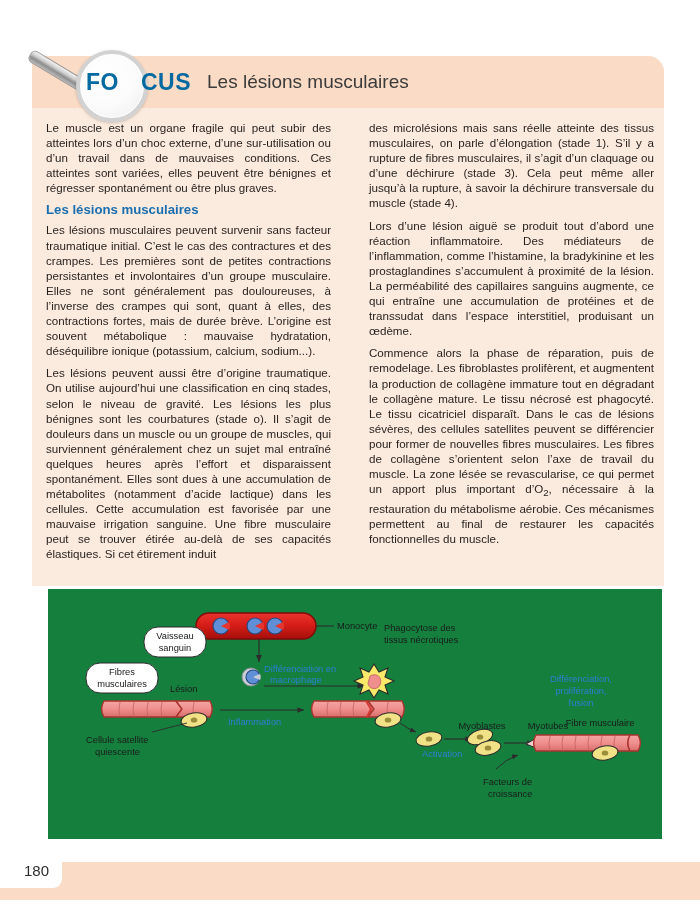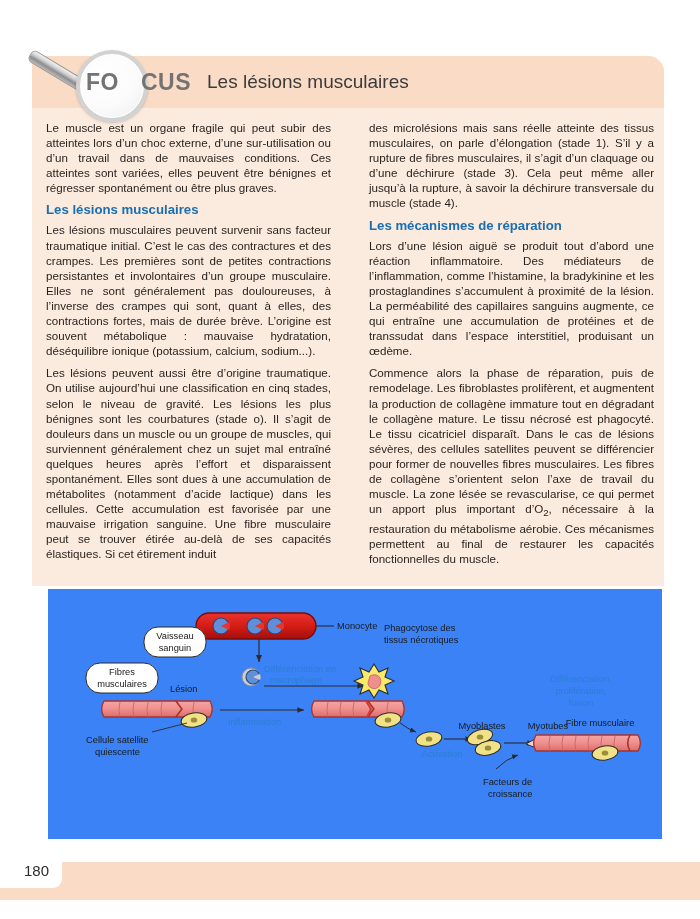--- a/index.html
+++ b/index.html
@@ -37,21 +37,21 @@
     background:radial-gradient(circle at 36% 30%,#ffffff 0%,#fbfbfb 55%,#ededed 100%);
     border:4px solid #d2d2d2;
     box-shadow:0 1px 3px rgba(0,0,0,.22), inset 0 0 0 1px #ffffff;
   }
 
   .focus-title{
     position:absolute;left:86px;top:62px;width:500px;height:40px;
     display:flex;align-items:center;gap:0px;
   }
   .focus-fo,.focus-cus{
-    font-size:23px;font-weight:bold;color:#737373;letter-spacing:.5px;
+    font-size:23px;font-weight:bold;color:#0369a1;letter-spacing:.5px;
     font-family:"Liberation Sans", sans-serif;
   }
   .focus-fo{margin-right:22px;}
   .focus-sub{
     font-size:19px;color:#3b3b3b;margin-left:16px;
     font-family:"Liberation Sans", sans-serif;
   }
 
   
   .cols{
@@ -69,21 +69,21 @@
   .sec-head{
     margin:7px 0 5px 0;
     font-size:13.2px;font-weight:bold;color:#1b6fb0;
     font-family:"Liberation Sans", sans-serif;
   }
   .col .sec-head:first-child{margin-top:0;}
 
   
   .diagram{
     position:absolute;left:48px;top:589px;width:614px;height:250px;
-    background:#3b82f6;
+    background:#15803d;
   }
   .dg{position:absolute;left:0;top:0;width:614px;height:250px;}
 
   
   .footer-band{
     position:absolute;left:0;top:862px;width:700px;height:38px;
     background:#fadcc6;
   }
   .folio-notch{
     position:absolute;left:0;top:856px;width:62px;height:32px;
@@ -123,21 +123,20 @@
 
   <div class="cols">
     <div class="col">
       <p>Le muscle est un organe fragile qui peut subir des atteintes lors d’un choc externe, d’une sur-utilisation ou d’un travail dans de mauvaises conditions. Ces atteintes sont variées, elles peuvent être bénignes et régresser spontanément ou être plus graves.</p>
       <div class="sec-head">Les lésions musculaires</div>
       <p>Les lésions musculaires peuvent survenir sans facteur traumatique initial. C’est le cas des contractures et des crampes. Les premières sont de petites contractions persistantes et involontaires d’un groupe musculaire. Elles ne sont généralement pas douloureuses, à l’inverse des crampes qui sont, quant à elles, des contractions fortes, mais de durée brève. L’origine est souvent métabolique : mauvaise hydratation, déséquilibre ionique (potassium, calcium, sodium...).</p>
       <p>Les lésions peuvent aussi être d’origine traumatique. On utilise aujourd’hui une classification en cinq stades, selon le niveau de gravité. Les lésions les plus bénignes sont les courbatures (stade o). Il s’agit de douleurs dans un muscle ou un groupe de muscles, qui surviennent généralement chez un sujet mal entraîné quelques heures après l’effort et disparaissent spontanément. Elles sont dues à une accumulation de métabolites (notamment d’acide lactique) dans les cellules. Cette accumulation est favorisée par une mauvaise irrigation sanguine. Une fibre musculaire peut se trouver étirée au-delà de ses capacités élastiques. Si cet étirement induit</p>
     </div>
     <div class="col">
       <p>des microlésions mais sans réelle atteinte des tissus musculaires, on parle d’élongation (stade 1). S’il y a rupture de fibres musculaires, il s’agit d’un claquage ou d’une déchirure (stade 3). Cela peut même aller jusqu’à la rupture, à savoir la déchirure transversale du muscle (stade 4).</p>
-      <div class="sec-head">Les mécanismes de réparation</div>
       <p>Lors d’une lésion aiguë se produit tout d’abord une réaction inflammatoire. Des médiateurs de l’inflammation, comme l’histamine, la bradykinine et les prostaglandines s’accumulent à proximité de la lésion. La perméabilité des capillaires sanguins augmente, ce qui entraîne une accumulation de protéines et de transsudat dans l’espace interstitiel, produisant un œdème.</p>
       <p><span>Commence alors la phase de réparation, puis de remodelage. Les fibroblastes prolifèrent, et augmentent la production de collagène immature tout en dégradant le collagène mature. Le tissu nécrosé est phagocyté. Le tissu cicatriciel disparaît. Dans le cas de lésions sévères, des cellules satellites peuvent se différencier pour former de nouvelles fibres musculaires. Les fibres de collagène s’orientent selon l’axe de travail du muscle. La zone lésée se revascularise, ce qui permet un apport plus important d’O</span><sub>2</sub><span>, nécessaire à la restauration du métabolisme aérobie. Ces mécanismes permettent au final de restaurer les capacités fonctionnelles du muscle.</span></p>
     </div>
   </div>
 
   <div class="diagram">
   <svg class="dg" viewBox="0 0 614 250">
     <defs>
       <marker id="arw" markerWidth="7" markerHeight="7" refX="6" refY="2.6" orient="auto">
         <path d="M0,0 L6,2.6 L0,5.2 z" fill="#2b2b2b"></path>

